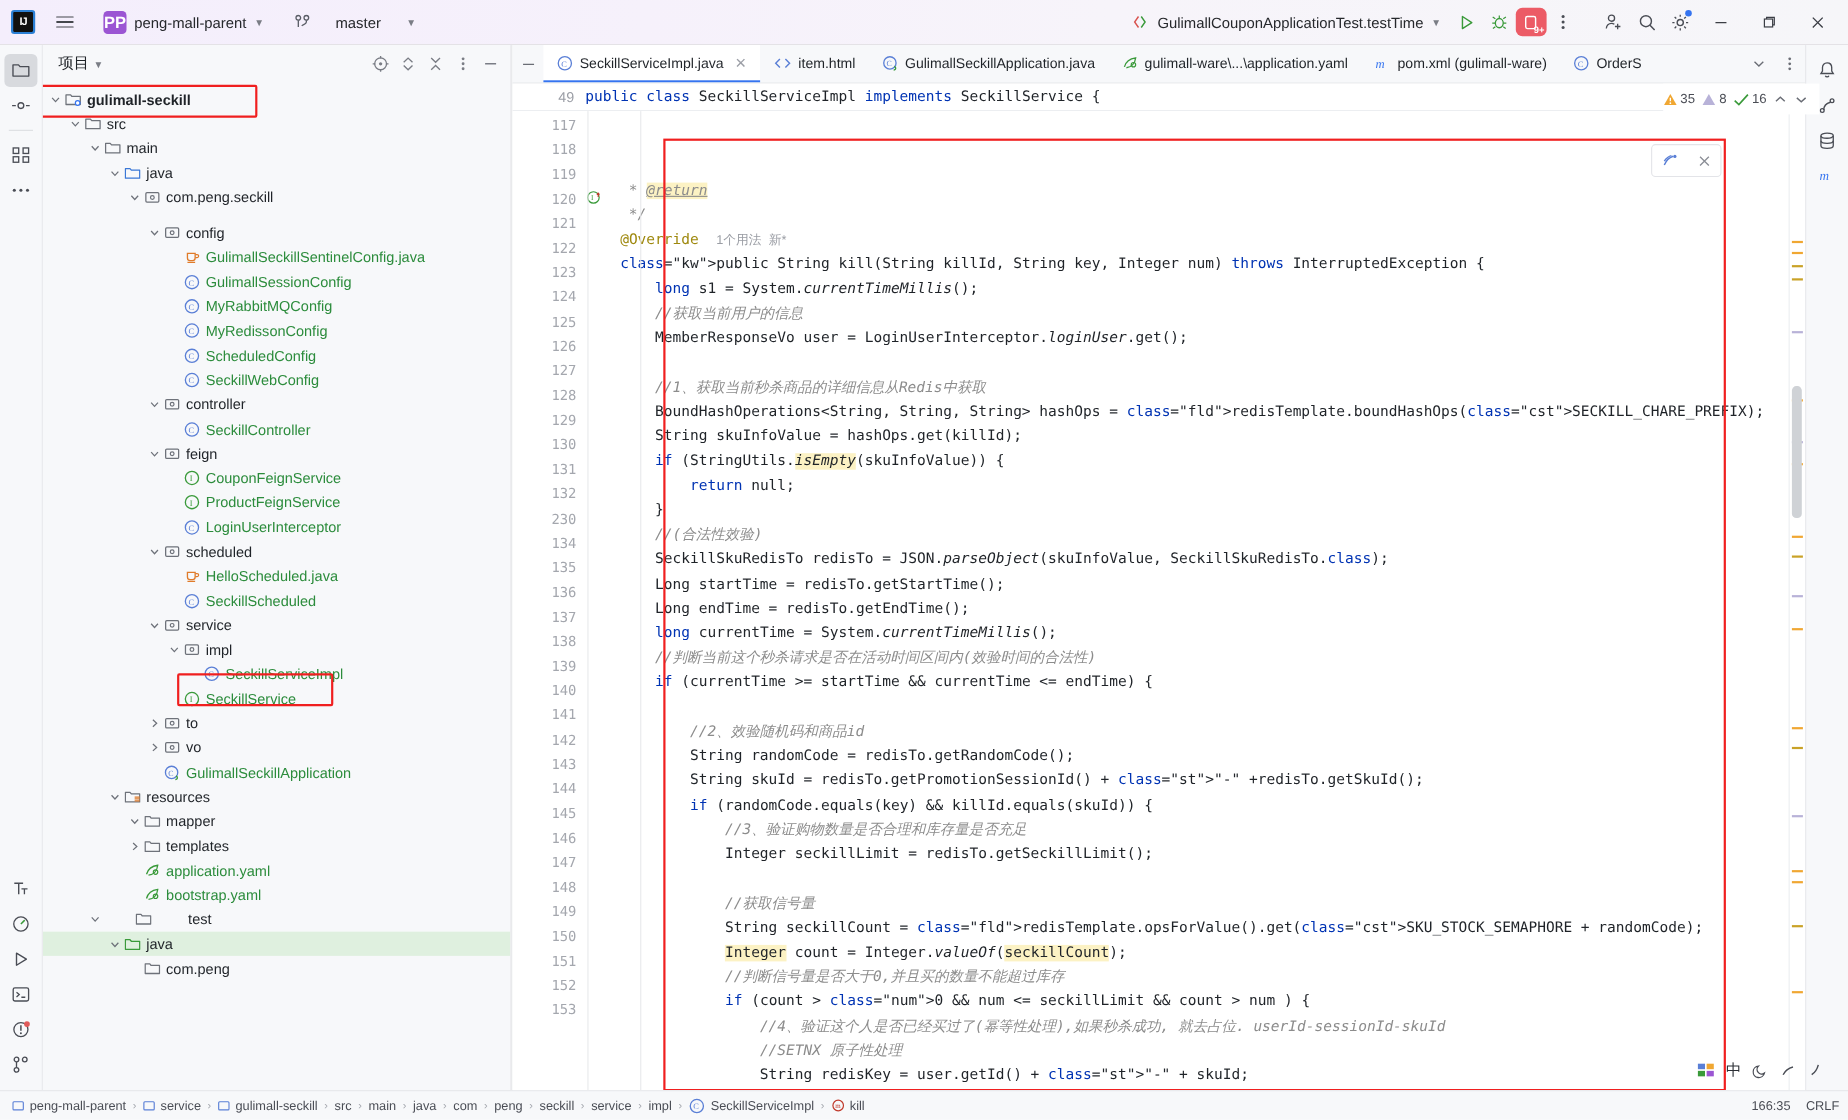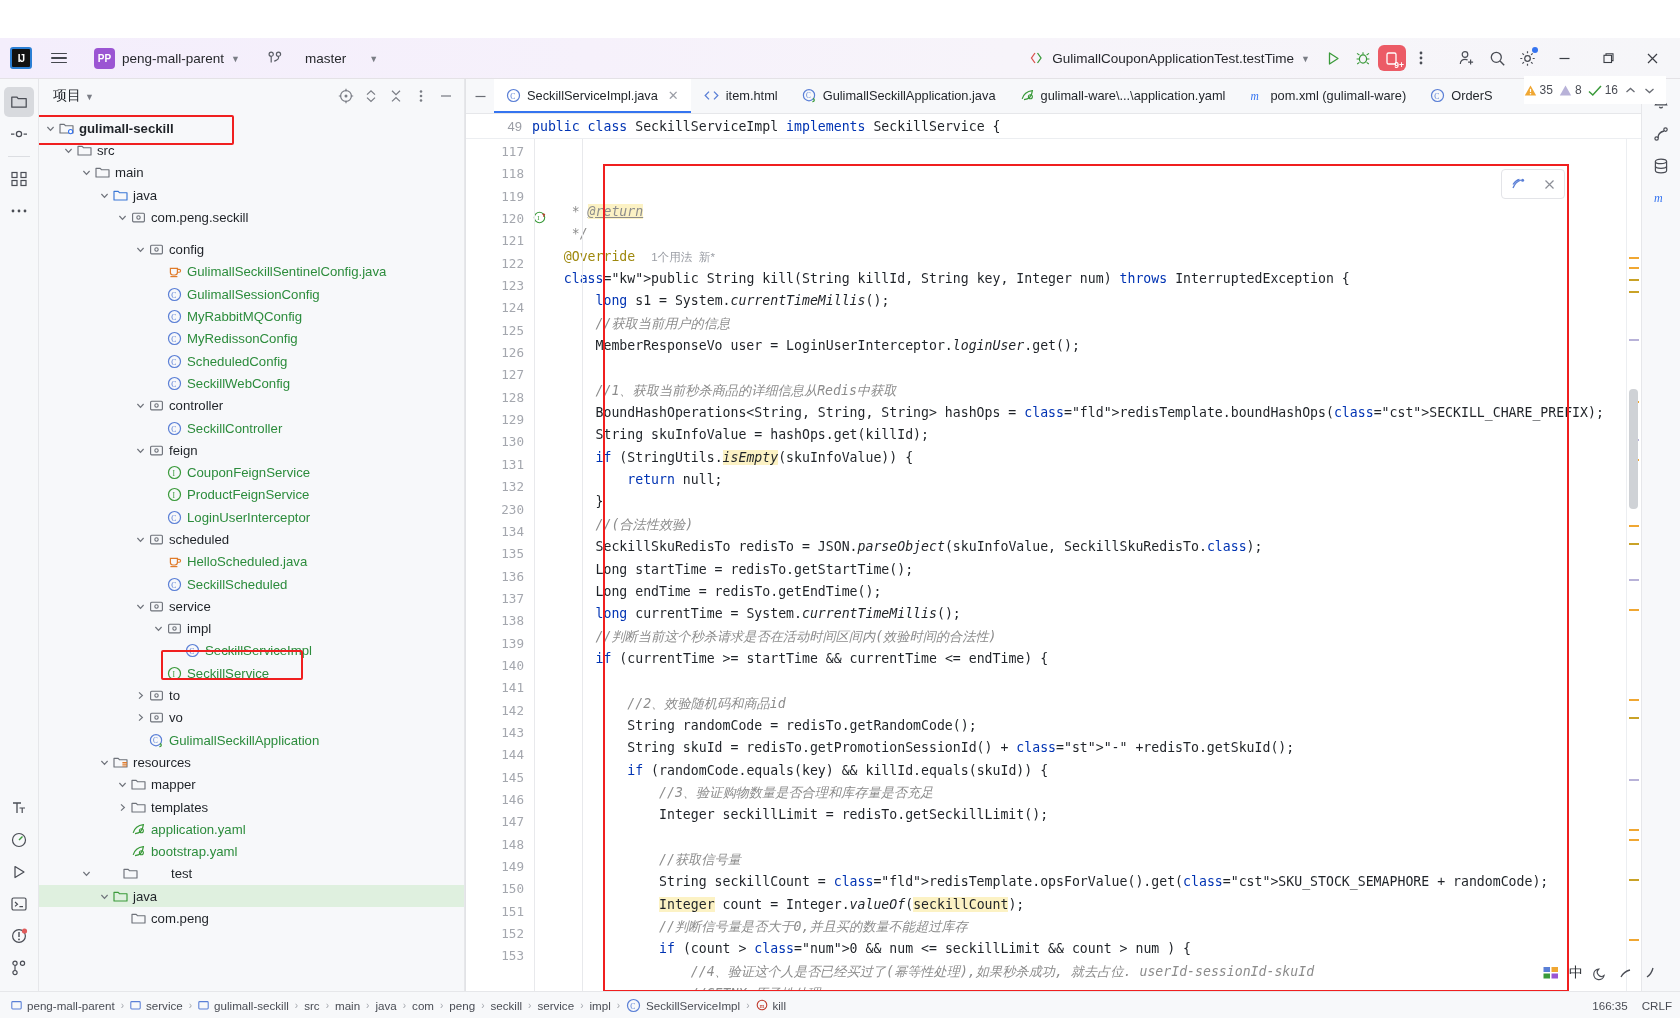--- a/index.html
+++ b/index.html
@@ -10,31 +10,31 @@
     color:#1f2328;
     background:#ffffff;
   }
   .app{position:relative;width:1680px;height:1018px;display:flex;flex-direction:column;}
 
   
   .titlebar{
     height:40px;min-height:40px;display:flex;align-items:center;
     background:linear-gradient(90deg,#f4eefc 0%,#f6f1fb 35%,#f7f4fa 60%,#f6f6f9 100%);
     border-bottom:1px solid #e4e2e6;
-    padding:0 6px 0 10px;gap:0px;margin-top:38px;
+    padding:0 6px 0 10px;gap:0px;
   }
   .ij-logo{width:22px;height:22px;border-radius:3px;background:#111;color:#fff;
     display:flex;align-items:center;justify-content:center;font-size:10px;font-weight:bold;
     border:2px solid #2b7fd4;box-sizing:border-box;margin-right:14px;letter-spacing:-1px;}
   .burger{width:26px;height:26px;display:flex;flex-direction:column;justify-content:center;
     align-items:center;gap:3px;margin-right:14px;cursor:pointer;}
   .burger i{display:block;width:16px;height:1.6px;background:#44474d;border-radius:1px;}
   .proj-chip{display:flex;align-items:center;gap:7px;height:26px;padding:0 8px;border-radius:5px;cursor:pointer;}
   .proj-badge{width:21px;height:21px;border-radius:4px;background:#9b55d3;color:#fff;
-    font-size:10px;font-weight:bold;display:flex;align-items:center;justify-content:center;}
+    font-size:15px;font-weight:bold;display:flex;align-items:center;justify-content:center;}
   .tb-text{font-size:13.5px;color:#26282c;}
   .caret{font-size:9px;color:#7a7d85;transform:translateY(1px);}
   .branch-chip{display:flex;align-items:center;gap:23px;height:26px;padding:0 8px;border-radius:5px;margin-left:12px;cursor:pointer;}
   .spacer{flex:1;}
   .runcfg{display:flex;align-items:center;gap:7px;height:26px;padding:0 8px;border-radius:5px;cursor:pointer;}
   .icon-btn{width:30px;height:28px;display:flex;align-items:center;justify-content:center;border-radius:5px;cursor:pointer;}
   .dbg-badge{position:relative;width:28px;height:26px;border-radius:6px;background:#ec5b66;
     display:flex;align-items:center;justify-content:center;cursor:pointer;}
   .winbtn{width:44px;height:40px;display:flex;align-items:center;justify-content:center;cursor:pointer;}
   .notif-dot{position:absolute;top:3px;right:4px;width:6px;height:6px;border-radius:50%;background:#3574f0;}
@@ -77,21 +77,21 @@
   .tab{display:flex;align-items:center;gap:6px;padding:0 12px;cursor:pointer;font-size:12.8px;color:#1f2328;
        border-bottom:2px solid transparent;max-width:300px;}
   .tab.active{background:#fff;border-bottom:2px solid #3574f0;}
   .tab .x{color:#9b9ea6;font-size:13px;margin-left:4px;}
 
   .topline{height:24px;min-height:24px;display:flex;align-items:center;background:#fff;border-bottom:1px solid #eceef1;}
   .gutter-w{width:66px;min-width:66px;text-align:right;padding-right:10px;box-sizing:border-box;color:#9b9ea6;}
   .stickycode{font-family:"DejaVu Sans Mono","Liberation Mono",monospace;font-size:13.2px;white-space:pre;}
 
   .insp{height:28px;min-height:28px;display:flex;align-items:center;justify-content:flex-end;gap:6px;
-    padding-right:10px;font-size:12px;color:#4a4d55;background:#fff;position:absolute;right:14px;top:76px;z-index:6;}
+    padding-right:10px;font-size:12px;color:#4a4d55;background:#fff;position:absolute;right:26px;top:76px;z-index:6;}
   .insp .pill{display:flex;align-items:center;gap:3px;}
 
   .codearea{flex:1;display:flex;min-height:0;position:relative;overflow:hidden;background:#fff;}
   .gutter{width:66px;min-width:66px;padding-top:2px;box-sizing:border-box;
     font-family:"DejaVu Sans Mono","Liberation Mono",monospace;font-size:12.6px;color:#a4a7ae;background:#fff;}
   .gline{height:22.35px;line-height:22.35px;text-align:right;padding-right:8px;position:relative;}
   .gmark{position:absolute;right:-14px;top:3px;}
   .code{flex:1;padding-top:2px;font-family:"DejaVu Sans Mono","Liberation Mono",monospace;
     font-size:13.2px;white-space:pre;overflow:hidden;position:relative;}
   .cline{height:22.35px;line-height:22.35px;}

